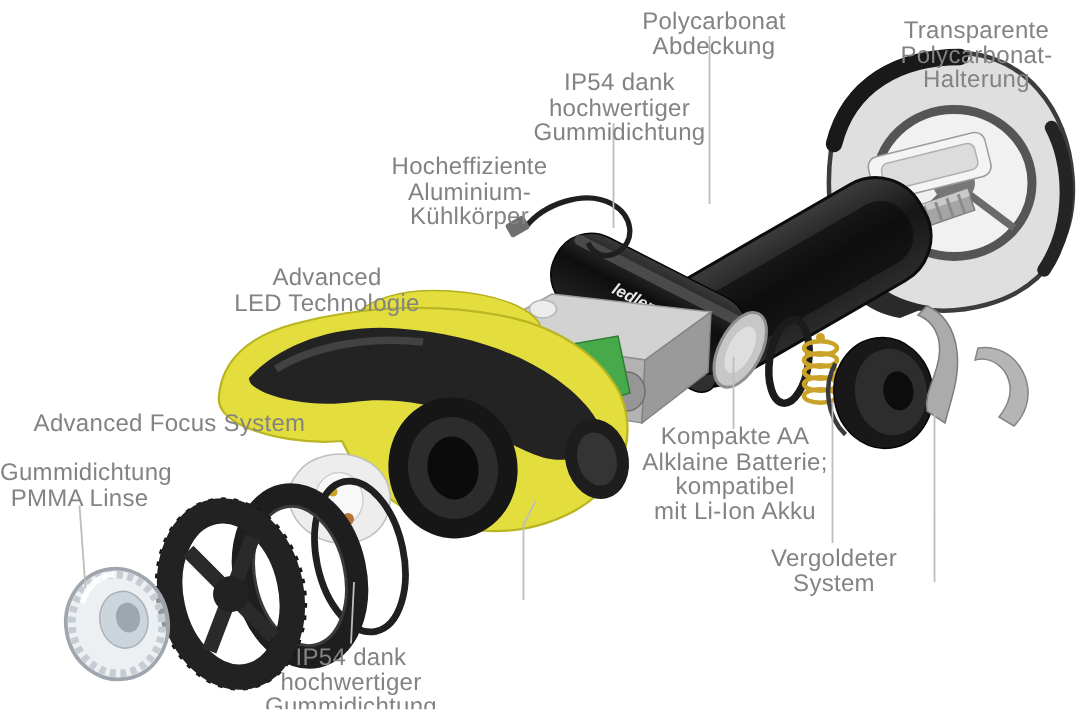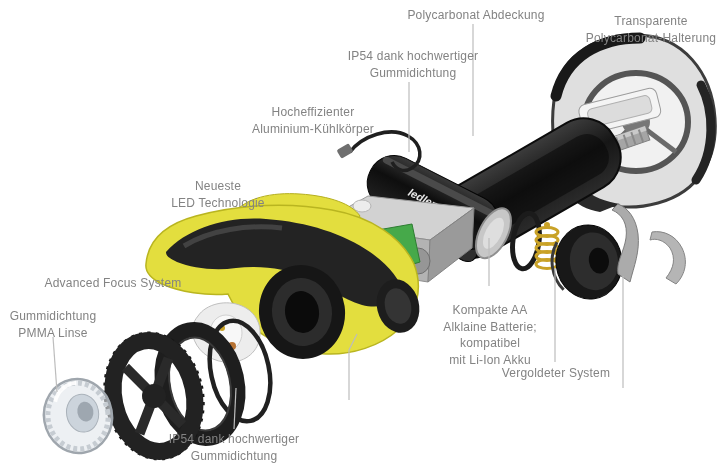--- a/index.html
+++ b/index.html
@@ -2,21 +2,21 @@
 <html><head>
 <meta charset="utf-8">
 <style>
   html,body{margin:0;padding:0;background:#fff;}
   .stage{
     position:relative;width:720px;height:473px;background:#ffffff;
     overflow:hidden;font-family:"Liberation Sans",sans-serif;
   }
   .art{position:absolute;left:0;top:0;}
   .label{
-    position:absolute;text-align:center;font-size:12px;line-height:16.5px;
+    position:absolute;text-align:center;font-size:16px;line-height:16.5px;
     color:#838383;white-space:pre-line;letter-spacing:0.2px;
   }
 </style>
 </head>
 <body>
 
 <div class="stage">
 
   <svg class="art" width="720" height="473" viewBox="0 0 720 473">
     <defs>
@@ -181,36 +181,36 @@
   </svg>
 
   <div class="label" style="left:396px;top:7px;width:160px">Polycarbonat Abdeckung</div>
 
   <div class="label" style="left:565px;top:13px;width:172px">Transparente
 Polycarbonat-Halterung</div>
 
   <div class="label" style="left:341px;top:48px;width:144px">IP54 dank hochwertiger
 Gummidichtung</div>
 
-  <div class="label" style="left:236px;top:104px;width:154px">Hocheffizienter
+  <div class="label" style="left:236px;top:104px;width:154px">Hocheffiziente
 Aluminium-Kühlkörper</div>
 
-  <div class="label" style="left:156px;top:178px;width:124px">Neueste
+  <div class="label" style="left:156px;top:178px;width:124px">Advanced
 LED Technologie</div>
 
   <div class="label" style="left:20px;top:275px;width:186px">Advanced Focus System</div>
 
   <div class="label" style="left:0px;top:308px;width:106px">Gummidichtung
 PMMA Linse</div>
 
   <div class="label" style="left:162px;top:431px;width:144px">IP54 dank hochwertiger
 Gummidichtung</div>
 
 
-  <div class="label" style="left:424px;top:302px;width:132px">Kompakte AA
+  <div class="label" style="left:424px;top:284px;width:132px">Kompakte AA
 Alklaine Batterie;
 kompatibel
 mit Li-Ion Akku</div>
 
   <div class="label" style="left:486px;top:365px;width:140px">Vergoldeter System</div>
 
 
 </div>
 
 </body></html>

